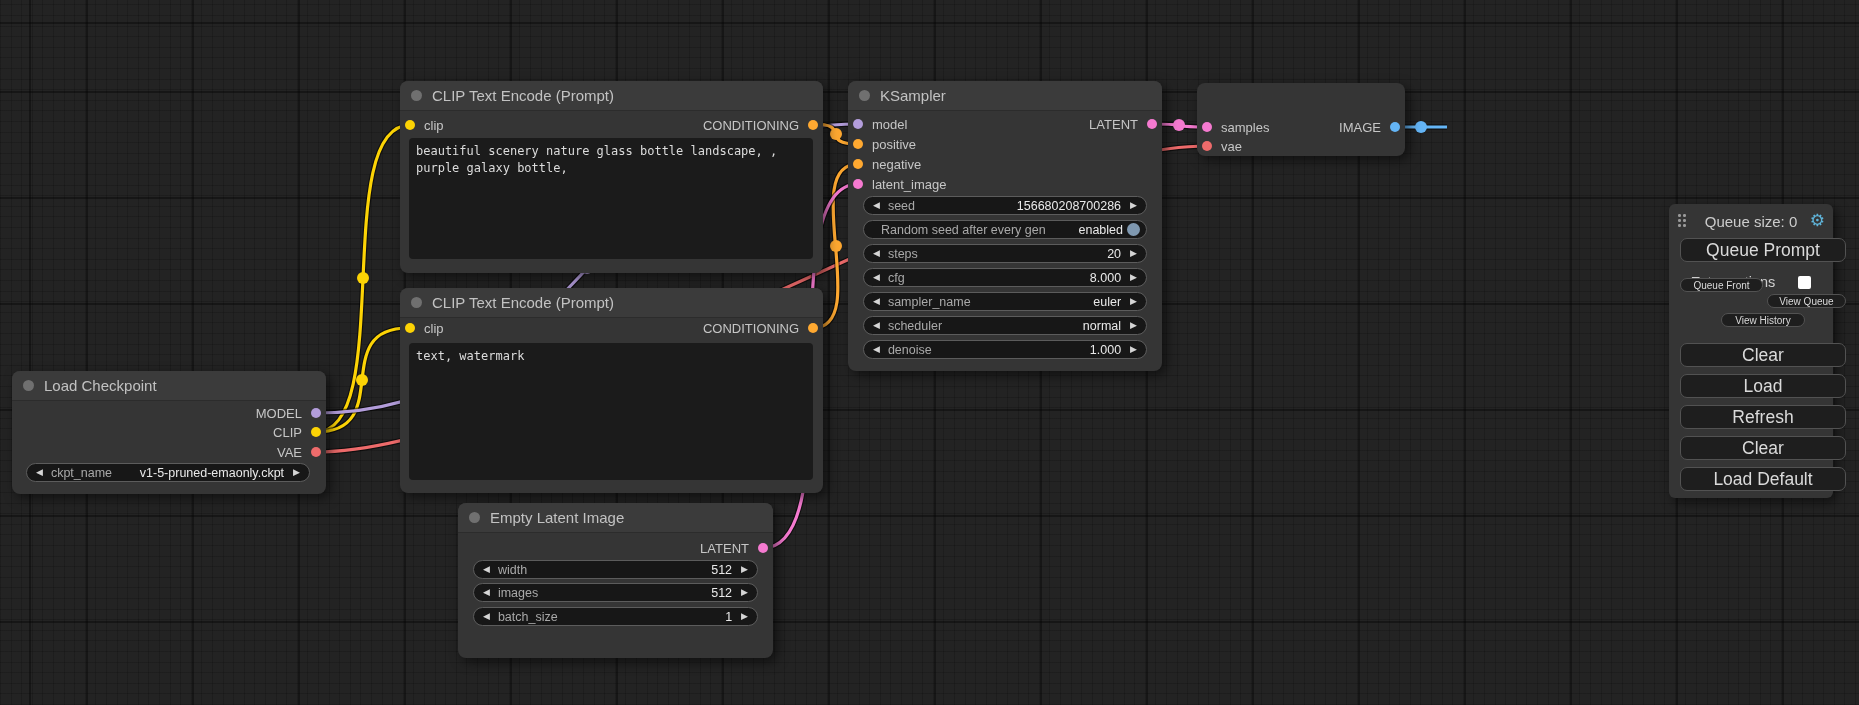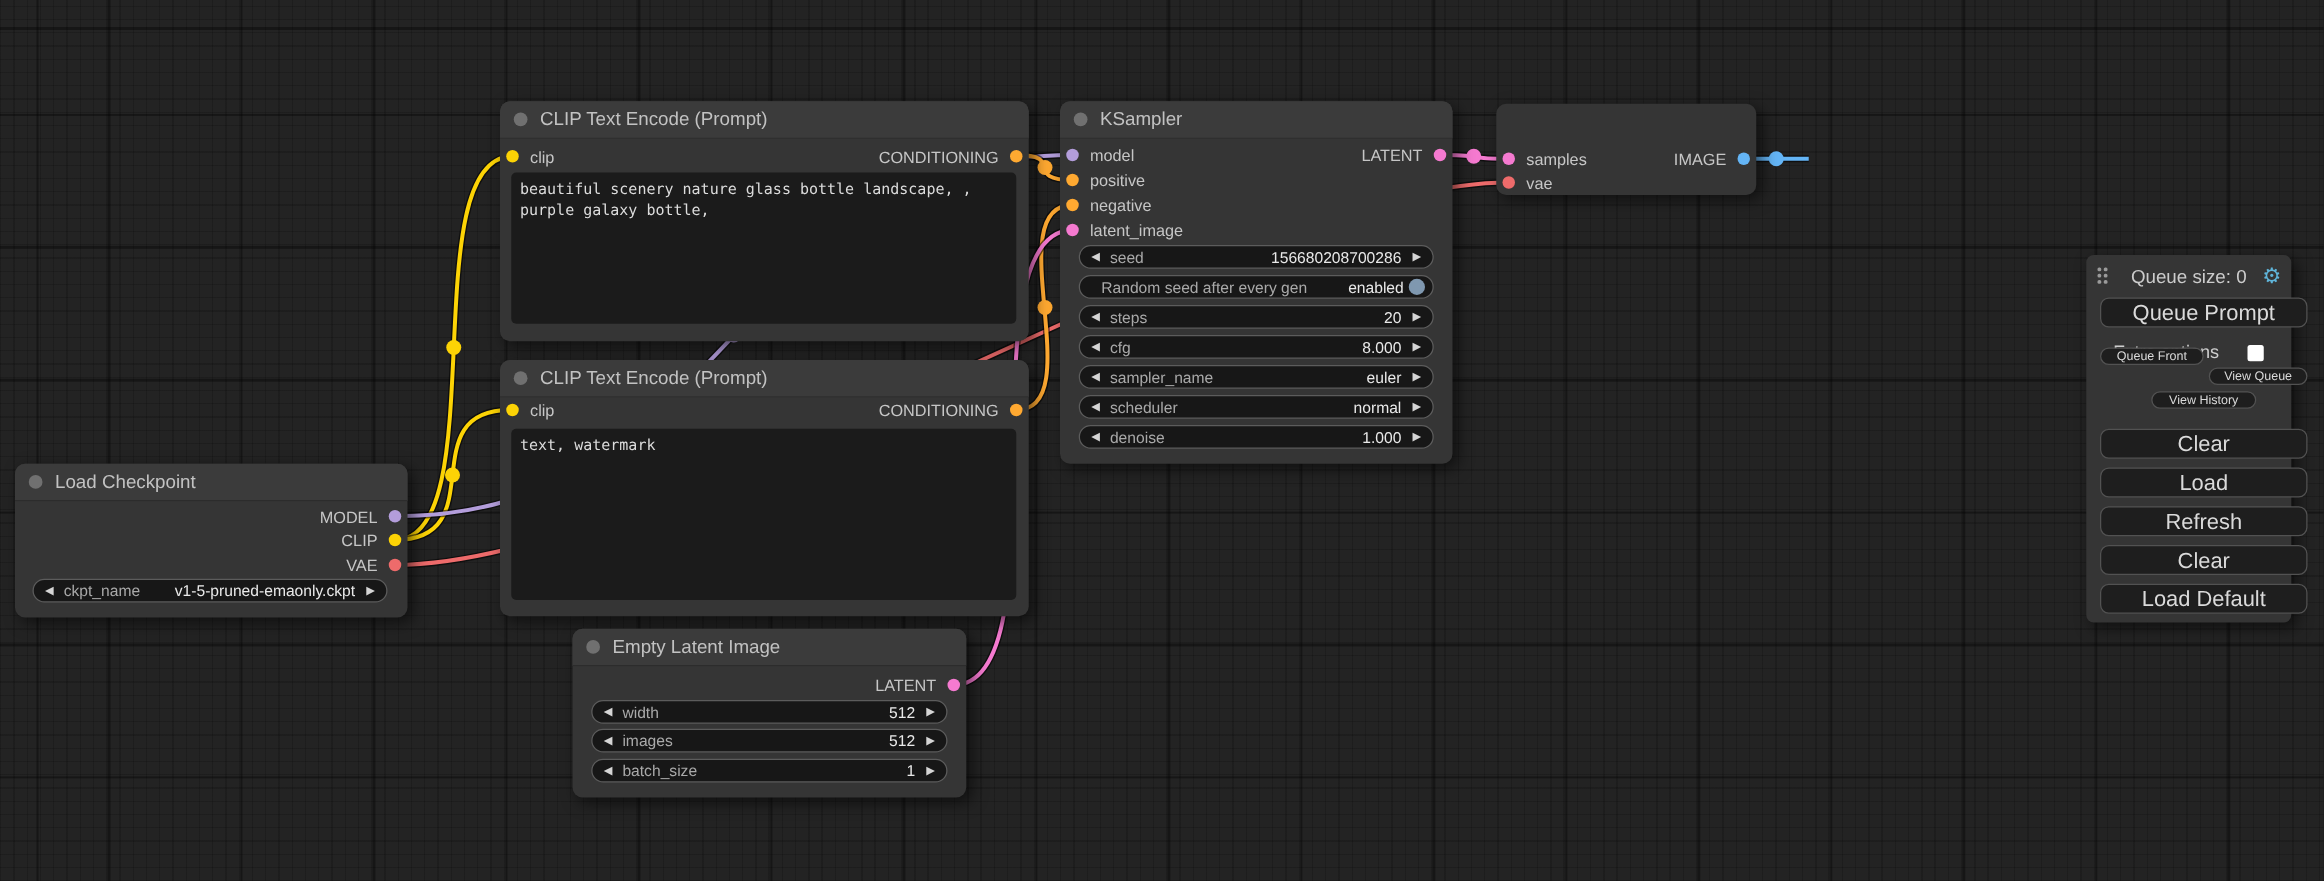--- a/index.html
+++ b/index.html
@@ -150,21 +150,21 @@
       <span class="dot" style="background:#fcd305"></span>
       <span>clip</span>
     </div>
     <div class="slot out" style="top:31px">
       <span class="dot" style="background:#ffa931"></span>
       <span>CONDITIONING</span>
     </div>
     <div class="prompt" style="left:9px;top:55px;width:404px;height:137px">text, watermark</div>
   </div>
 
-  <div class="node" style="left:458px;top:503px;width:315px;height:135px">
+  <div class="node" style="left:458px;top:503px;width:315px;height:155px">
     <div class="ntitle">
       <span class="tdot"></span>
       <span>Empty Latent Image</span>
     </div>
     <div class="slot out" style="top:36px">
       <span class="dot" style="background:#f57ad0"></span>
       <span>LATENT</span>
     </div>
     <div class="widget" style="left:15px;top:57px;width:285px">
       <span class="arr">◀</span>

